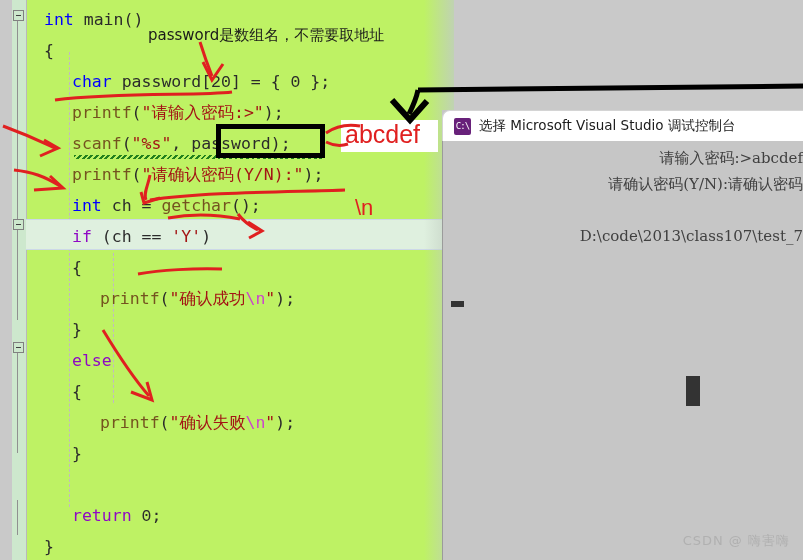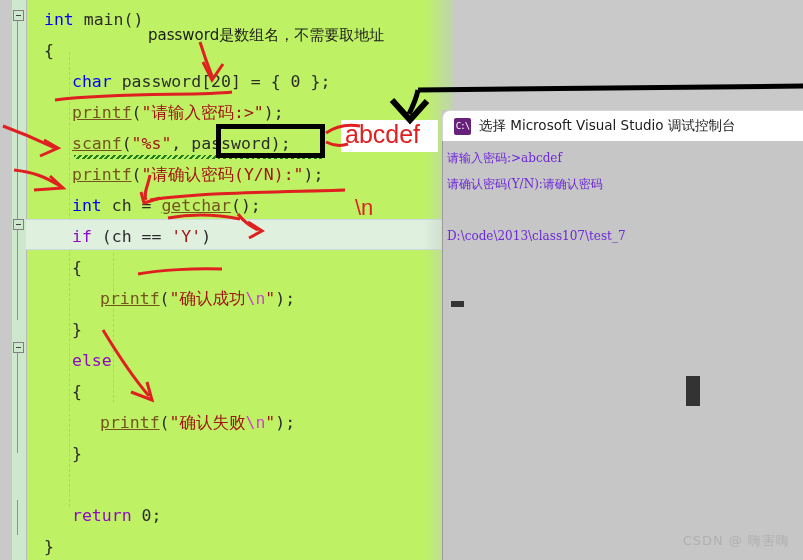--- a/index.html
+++ b/index.html
@@ -50,25 +50,25 @@
     font-size:16.5px;line-height:31px;white-space:pre;
   }
   .ln{position:absolute;left:0;width:428px;height:31px;}
   .cur-line{
     position:absolute;left:14px;width:428px;height:31px;
     background:#dff0df;border-top:1px solid #ccd8e8;border-bottom:1px solid #ccd8e8;
     box-sizing:border-box;
   }
   .kw{color:#0000ff;}
   .kw2{color:#8f08c4;}
-  .fn{color:#74531f;text-decoration:underline;}
+  .fn{color:#74531f;}
   .str{color:#a31515;}
   .esc{color:#cc44cc;}
   .plain{color:#2b2b2b;}
-  .num{color:#2b2b2b;}
+  .num{color:#2b2b2b;font-family:Liberation Mono, monospace;}
   .squiggle{
     position:absolute;height:4px;
     background:repeating-linear-gradient(135deg,#1a7a1a 0 2px,transparent 2px 4px);
     opacity:.95;
   }
 
   
   .anno-cn{
     position:absolute;font-family:"DejaVu Sans","Liberation Sans",sans-serif;
     font-size:15px;color:#1a1a1a;white-space:nowrap;
@@ -106,21 +106,21 @@
     font-family:"DejaVu Sans","Liberation Sans",sans-serif;
     font-size:13.5px;color:#1b1b1b;white-space:nowrap;
   }
   .console-body{
     position:absolute;left:0;top:31px;width:361px;height:419px;
     background:#c6c6c6;border-left:1px solid #9b9b9b;box-sizing:border-box;
     padding:4px 0 0 4px;
   }
   .con-line{
     font-family:"DejaVu Serif","Liberation Serif",serif;
-    font-size:12px;line-height:26px;color:#6d28d9;white-space:pre;
+    font-size:15px;line-height:26px;color:#404040;white-space:pre;text-align:right;
   }
   .con-blank{height:26px;}
   .caret-under{
     position:absolute;left:8px;top:160px;width:13px;height:6px;background:#333;
   }
   .caret-block{
     position:absolute;left:243px;top:235px;width:14px;height:30px;background:#333;
   }
   .watermark{
     position:absolute;right:13px;bottom:10px;

